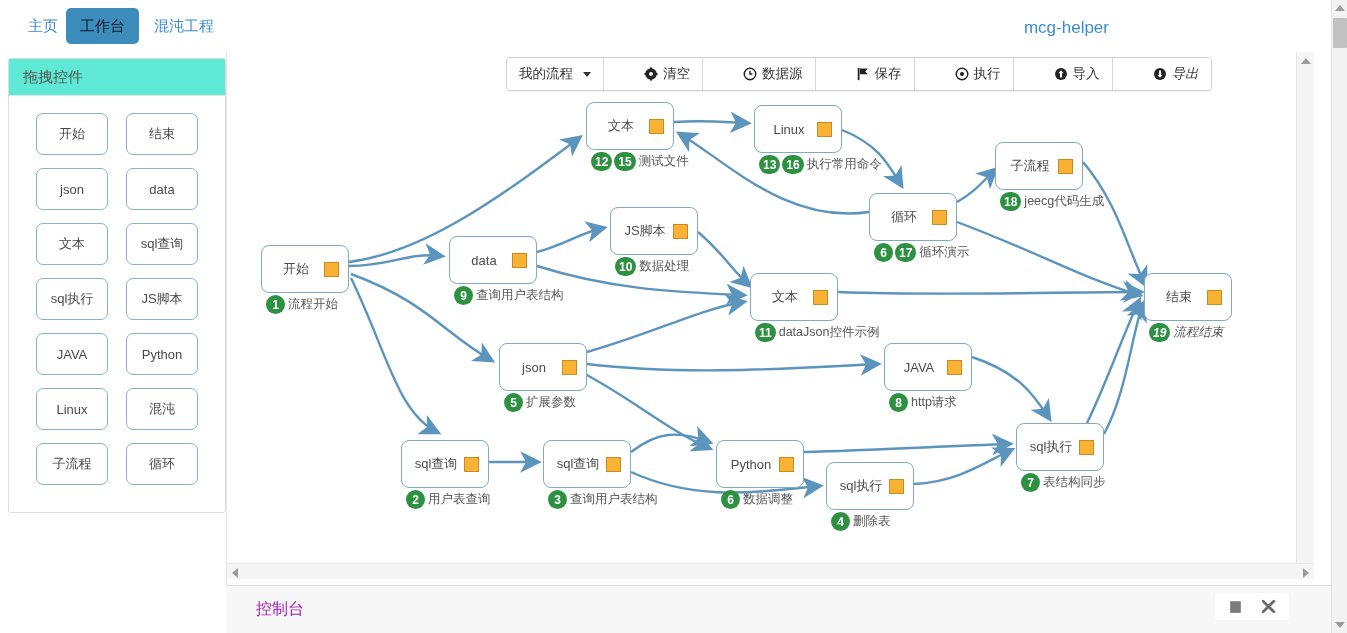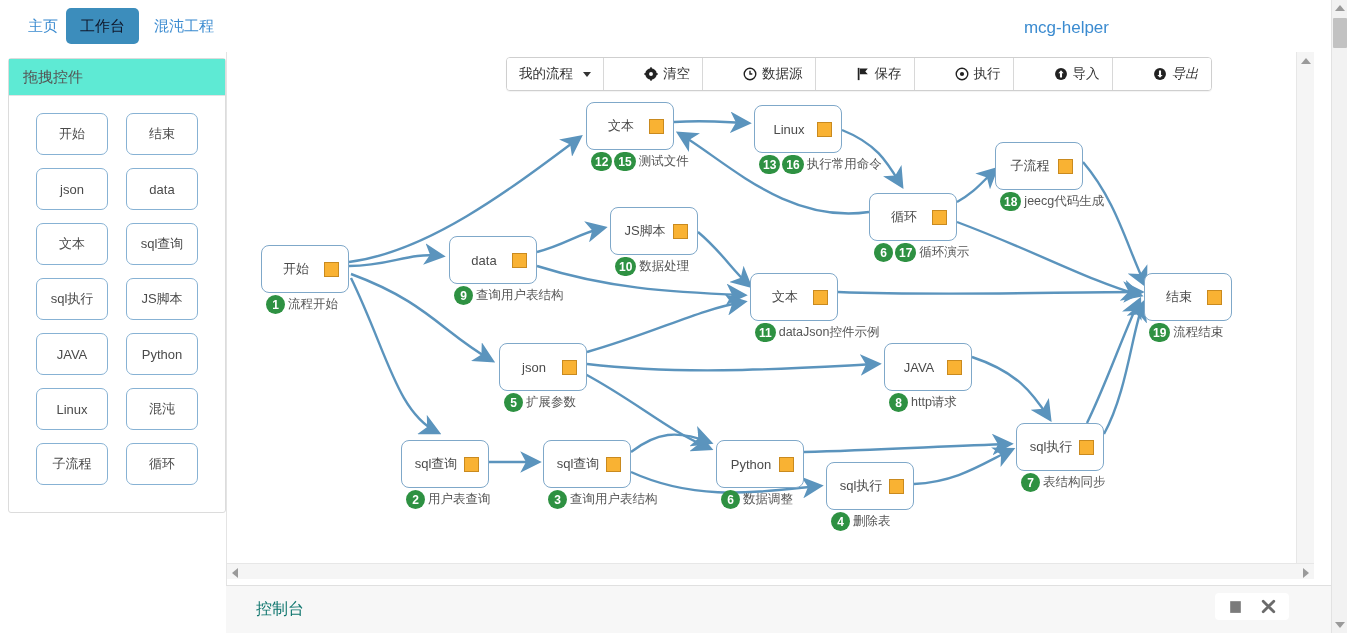--- a/index.html
+++ b/index.html
@@ -145,21 +145,21 @@
   .tri-left { border-top: 5px solid transparent; border-bottom: 5px solid transparent; border-right: 6px solid #9a9a9a; }
   .tri-right { border-top: 5px solid transparent; border-bottom: 5px solid transparent; border-left: 6px solid #9a9a9a; }
 
   
   #console {
     position: absolute; left: 226px; top: 585px; width: 1105px; height: 48px;
     background: #f7f7f7; border-top: 1px solid #e0e0e0;
   }
   #console-title {
     position: absolute; left: 30px; top: 13px;
-    font-size: 16px; color: #0f766e;
+    font-size: 16px; color: #a21caf;
   }
   #console-actions {
     position: absolute; right: 42px; top: 7px;
     display: flex; gap: 16px; align-items: center;
     background: #fff; border-radius: 4px; padding: 5px 12px;
   }
   .cons-btn { width: 17px; height: 17px; cursor: pointer; display:block; }
 
   
   #page-vsb {
@@ -418,21 +418,21 @@
             <div class="nport"></div>
           </div>
           <div class="node-cap" style="left: 773px; top: 140px;">
             <span class="badge">18</span>
             <span class="cap-text">jeecg代码生成</span>
           </div>
           <div class="node" style="left: 917px; top: 221px;">
             <div class="nlabel">结束</div>
             <div class="nport"></div>
           </div>
-          <div class="node-cap" style="left: 922px; top: 271px;">
+          <div class="node-cap" style="left: 922px; top: 271px; font-style: italic;">
             <span class="badge">19</span>
             <span class="cap-text">流程结束</span>
           </div>
         </div>
     </div>
 
     <div id="canvas-vsb" class="sbar">
       <div class="tri tri-up" style="left:4px; top:6px;"></div>
       <div class="tri tri-down" style="left:4px; bottom:6px;"></div>
     </div>

